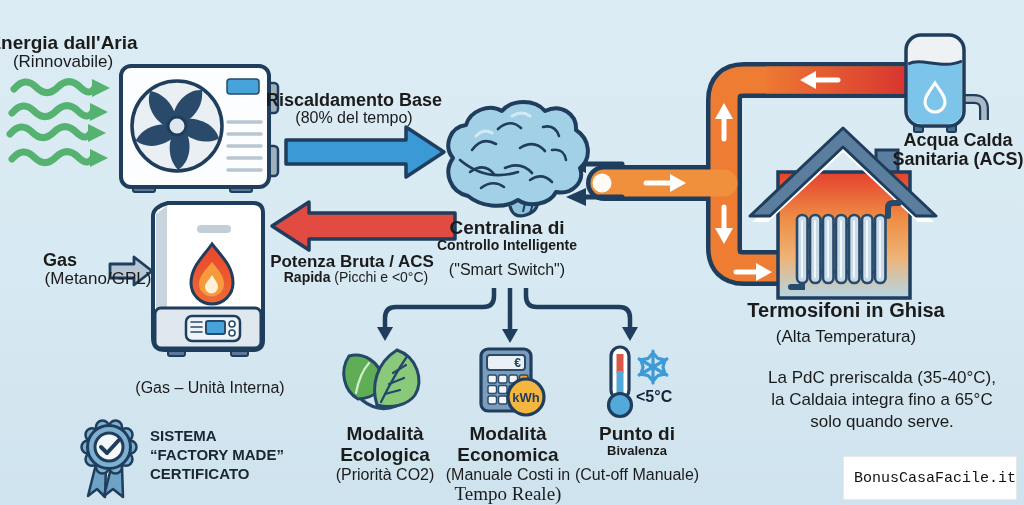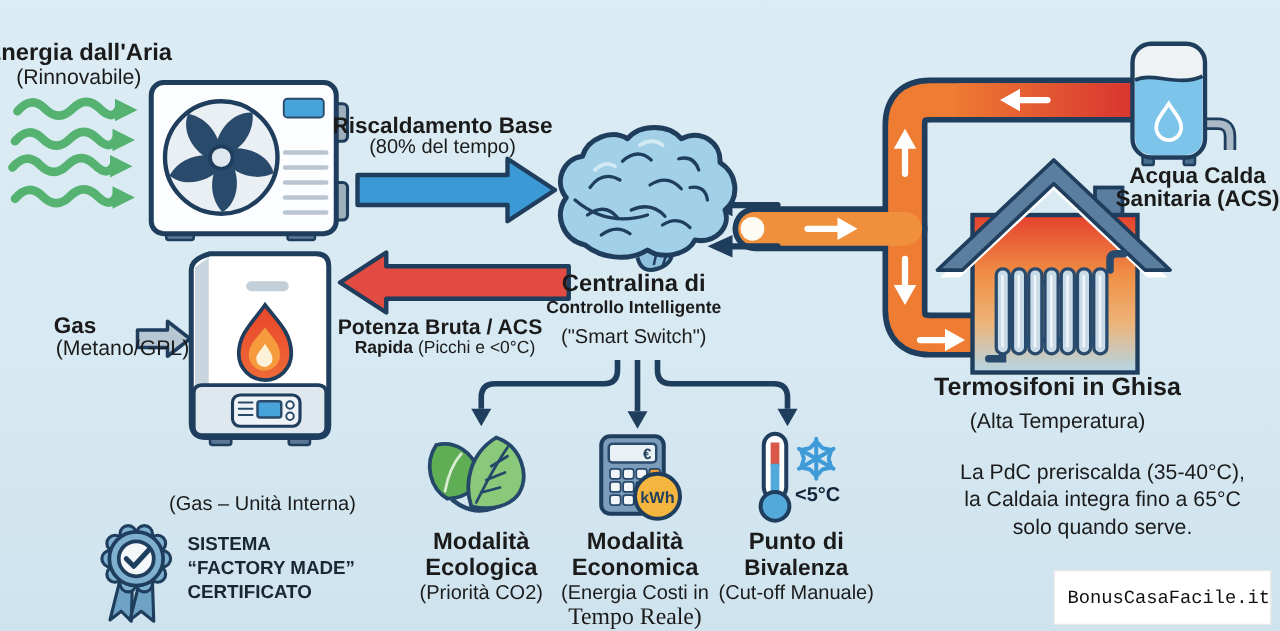--- a/index.html
+++ b/index.html
@@ -302,21 +302,21 @@
 <div class="lbl b ctr" style="left:507px;top:217px;font-size:19px;">Centralina di</div>
 <div class="lbl b ctr" style="left:507px;top:238px;font-size:14px;">Controllo Intelligente</div>
 <div class="lbl ctr" style="left:507px;top:261px;font-size:16px;">("Smart Switch")</div>
 
 <div class="lbl b ctr" style="left:352px;top:252px;font-size:17px;">Potenza Bruta / ACS</div>
 <div class="lbl ctr" style="left:356px;top:270px;font-size:14px;"><span class="b">Rapida</span><span> (Picchi e &lt;0°C)</span></div>
 
 <div class="lbl b ctr" style="left:60px;top:250px;font-size:18px;">Gas</div>
 <div class="lbl ctr" style="left:58px;top:269px;font-size:17px;margin-left:40px;">(Metano/GPL)</div>
 
-<div class="lbl ctr" style="left:210px;top:379px;font-size:16px;margin-top:16px;">(Gas – Unità Interna)</div>
+<div class="lbl ctr" style="left:210px;top:379px;font-size:16px;">(Gas – Unità Interna)</div>
 
 <div class="lbl b" style="left:150px;top:427px;font-size:15px;text-align:left;color:#1b2633;line-height:1.25;">
   <div>SISTEMA</div>
   <div>“FACTORY MADE”</div>
   <div>CERTIFICATO</div>
 </div>
 
 <div class="lbl b ctr" style="left:958px;top:130px;font-size:18px;">Acqua Calda</div>
 <div class="lbl b ctr" style="left:958px;top:149px;font-size:18px;">Sanitaria (ACS)</div>
 
@@ -328,25 +328,25 @@
   <div>la Caldaia integra fino a 65°C</div>
   <div>solo quando serve.</div>
 </div>
 
 <div class="lbl b ctr" style="left:385px;top:423px;font-size:19px;">Modalità</div>
 <div class="lbl b ctr" style="left:385px;top:444px;font-size:19px;">Ecologica</div>
 <div class="lbl ctr" style="left:385px;top:466px;font-size:16px;">(Priorità CO2)</div>
 
 <div class="lbl b ctr" style="left:508px;top:423px;font-size:19px;">Modalità</div>
 <div class="lbl b ctr" style="left:508px;top:444px;font-size:19px;">Economica</div>
-<div class="lbl ctr" style="left:508px;top:466px;font-size:16px;">(Energia Costi in</div>
+<div class="lbl ctr" style="left:508px;top:466px;font-size:16px;">(Manuale Costi in</div>
 <div class="lbl ctr" style="left:508px;top:483px;font-size:19px;font-family:Liberation Serif, serif;">Tempo Reale)</div>
 
 <div class="lbl b ctr" style="left:637px;top:423px;font-size:19px;">Punto di</div>
-<div class="lbl b ctr" style="left:637px;top:444px;font-size:18px;">Bivalenza</div>
+<div class="lbl b ctr" style="left:637px;top:444px;font-size:13px;">Bivalenza</div>
 <div class="lbl ctr" style="left:637px;top:466px;font-size:16px;">(Cut-off Manuale)</div>
 <div class="lbl b" style="left:636px;top:388px;font-size:16px;color:#14263c;">&lt;5°C</div>
 
 <div class="wm">
   <span>BonusCasaFacile.it</span>
 </div>
 
 </div>
 
 </body></html>

